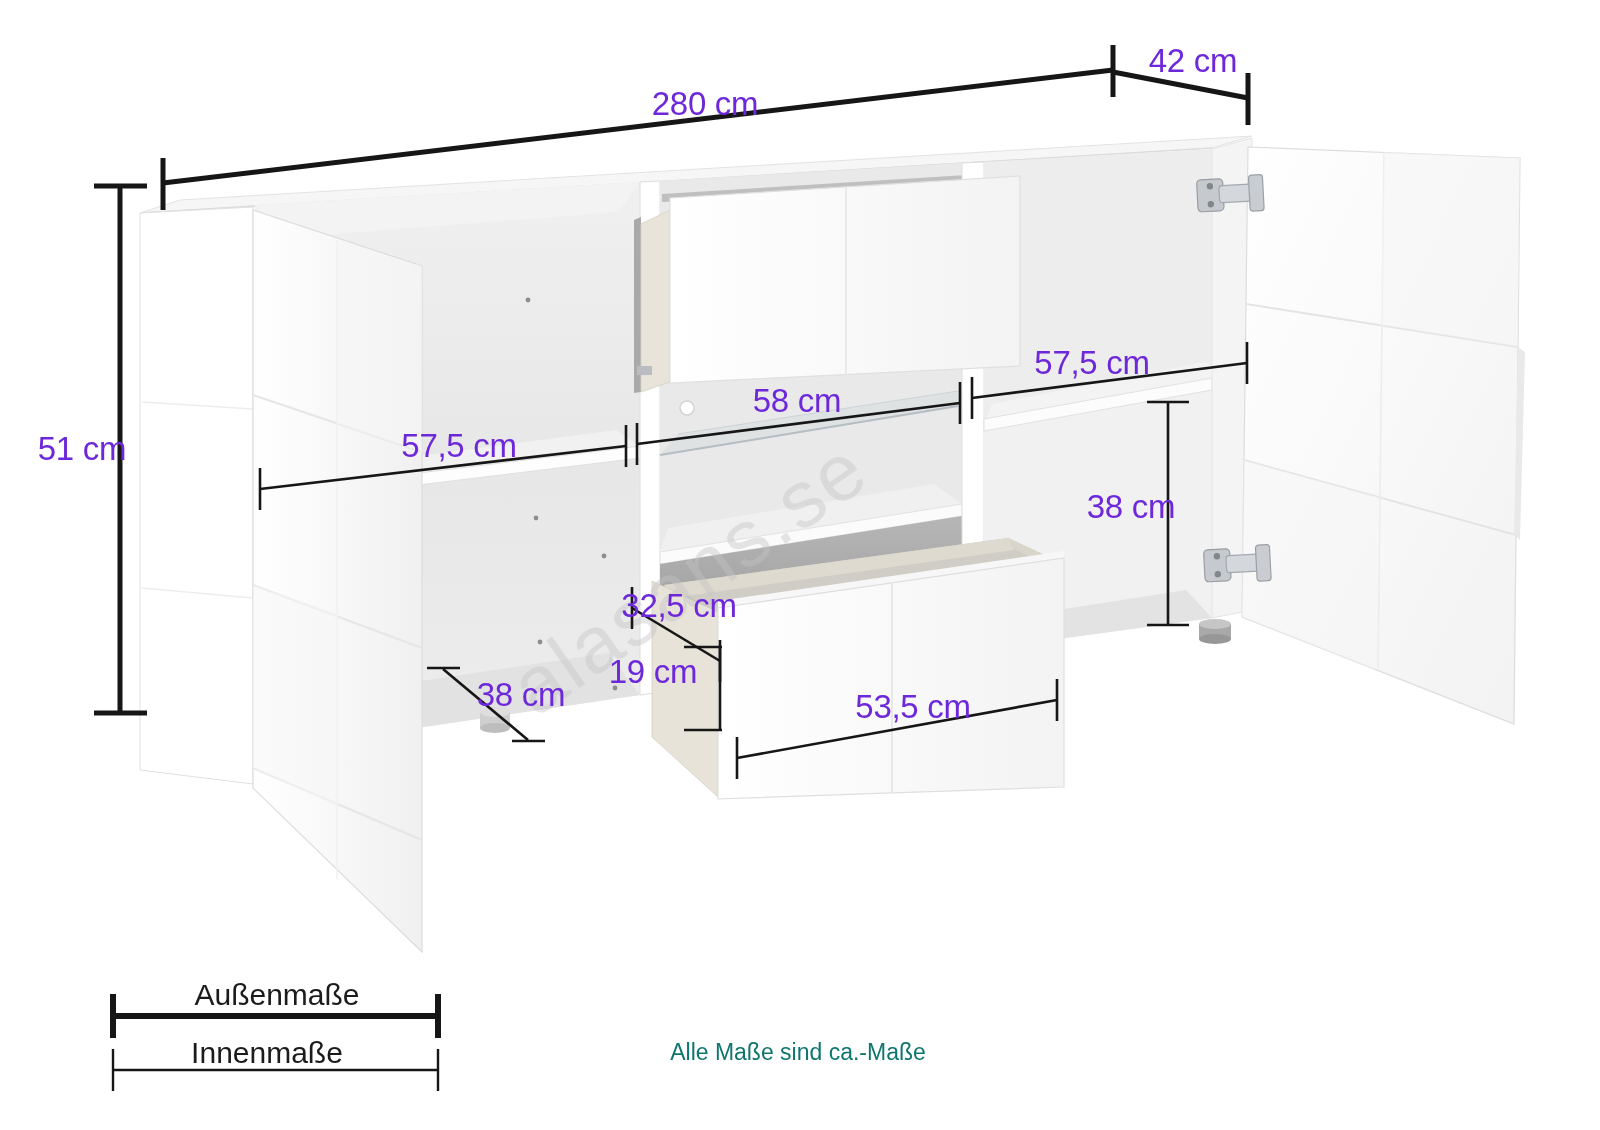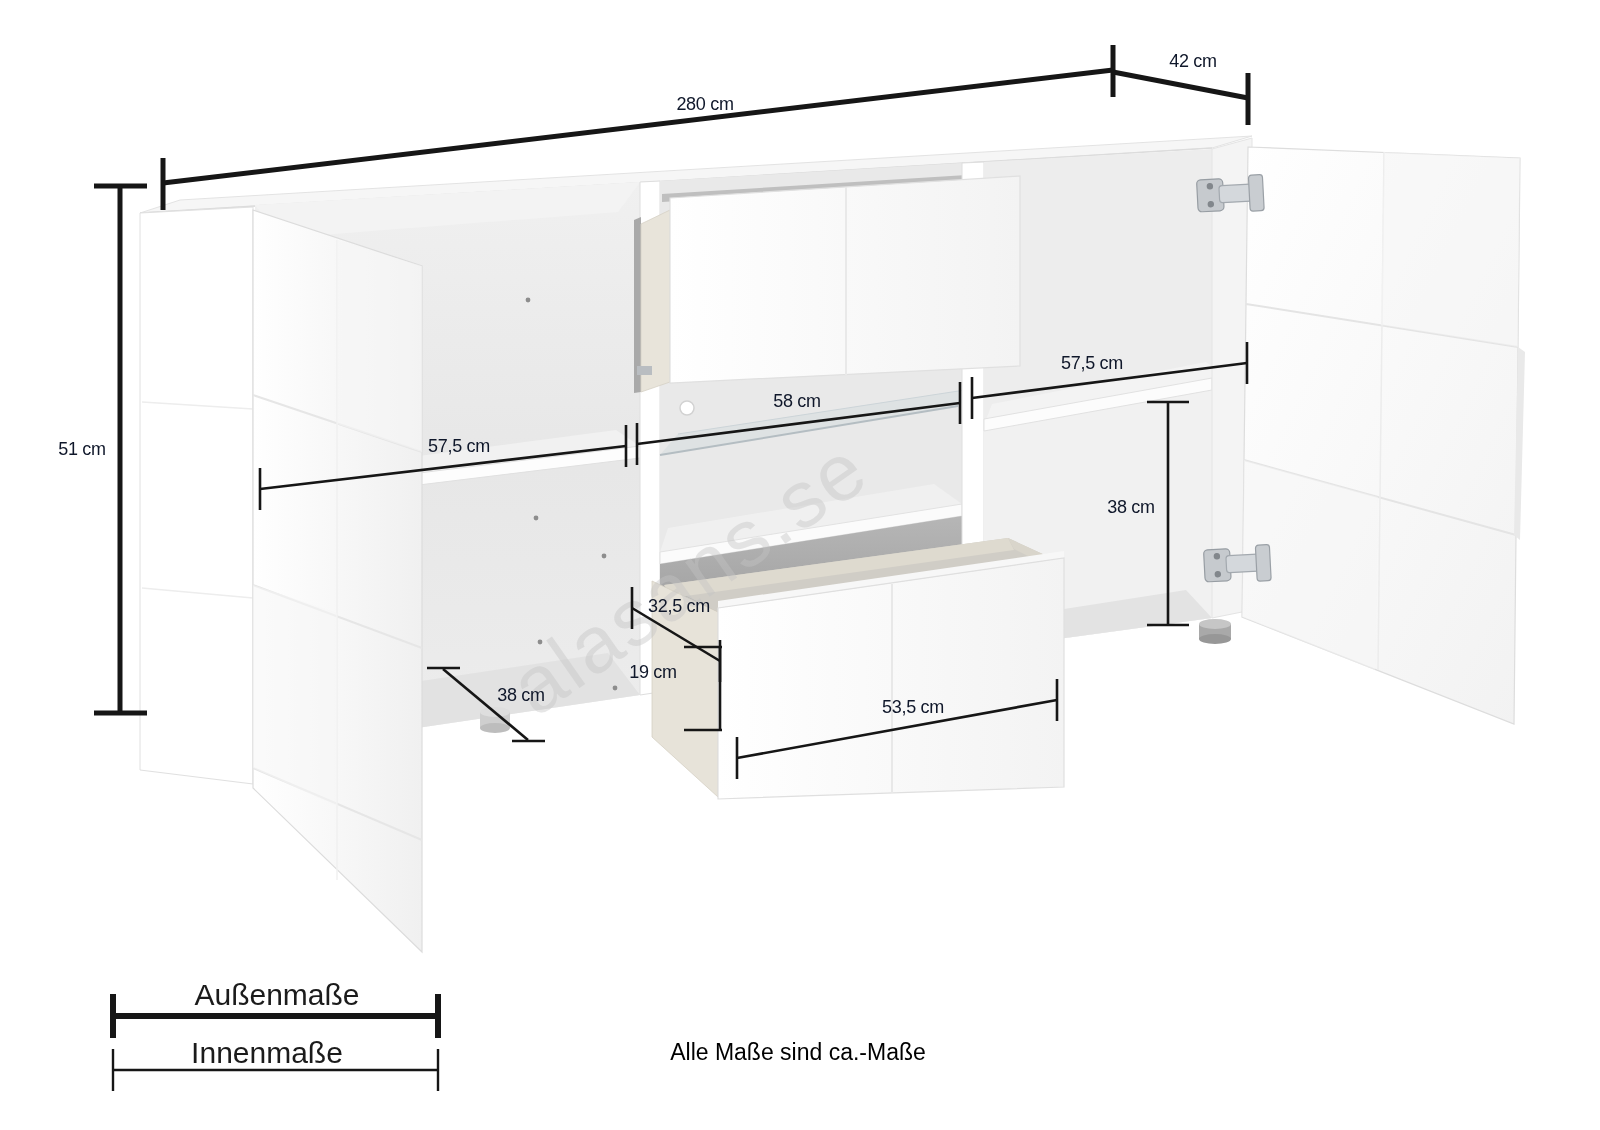--- a/index.html
+++ b/index.html
@@ -1,22 +1,22 @@
 <!DOCTYPE html>
 <html><head>
 <meta charset="utf-8">
 <style>
   html,body{margin:0;padding:0;background:#ffffff;}
   .stage{position:relative;width:1600px;height:1130px;background:#ffffff;overflow:hidden;
          font-family:"Liberation Sans",sans-serif;}
   .stage svg{position:absolute;left:0;top:0;}
-  .dim{position:absolute;transform:translate(-50%,-50%);font-size:18px;color:#0f172a;
+  .dim{position:absolute;transform:translate(-50%,-50%);font-size:33px;color:#6d28d9;
        white-space:nowrap;letter-spacing:-0.3px;}
   .legend-label{position:absolute;transform:translate(-50%,-50%);font-size:30px;color:#1b1b1b;white-space:nowrap;}
-  .note{position:absolute;transform:translate(-50%,-50%);font-size:23px;color:#000000;white-space:nowrap;}
+  .note{position:absolute;transform:translate(-50%,-50%);font-size:23px;color:#0f766e;white-space:nowrap;}
 </style>
 </head>
 <body>
 
 <div class="stage">
 
   <svg width="1600" height="1130" viewBox="0 0 1600 1130">
     <defs>
       <linearGradient id="doorGrad" x1="0" y1="0" x2="1" y2="0">
         <stop offset="0" stop-color="#ffffff"></stop>

